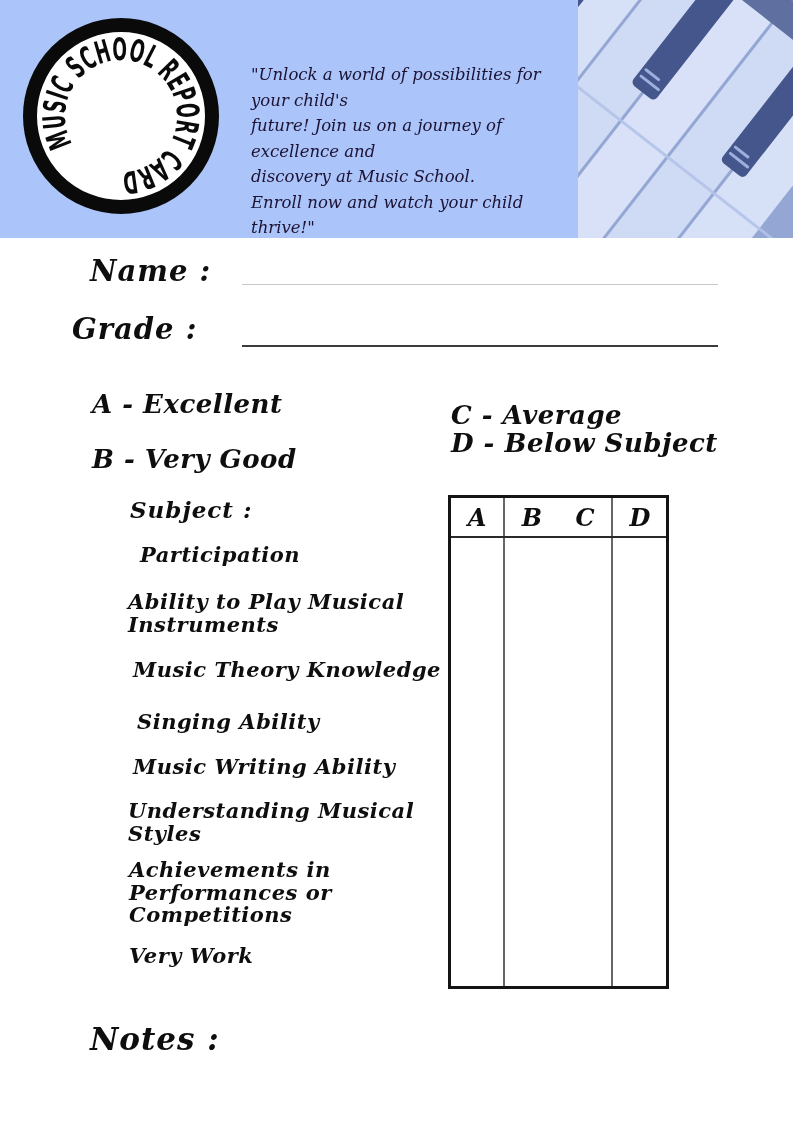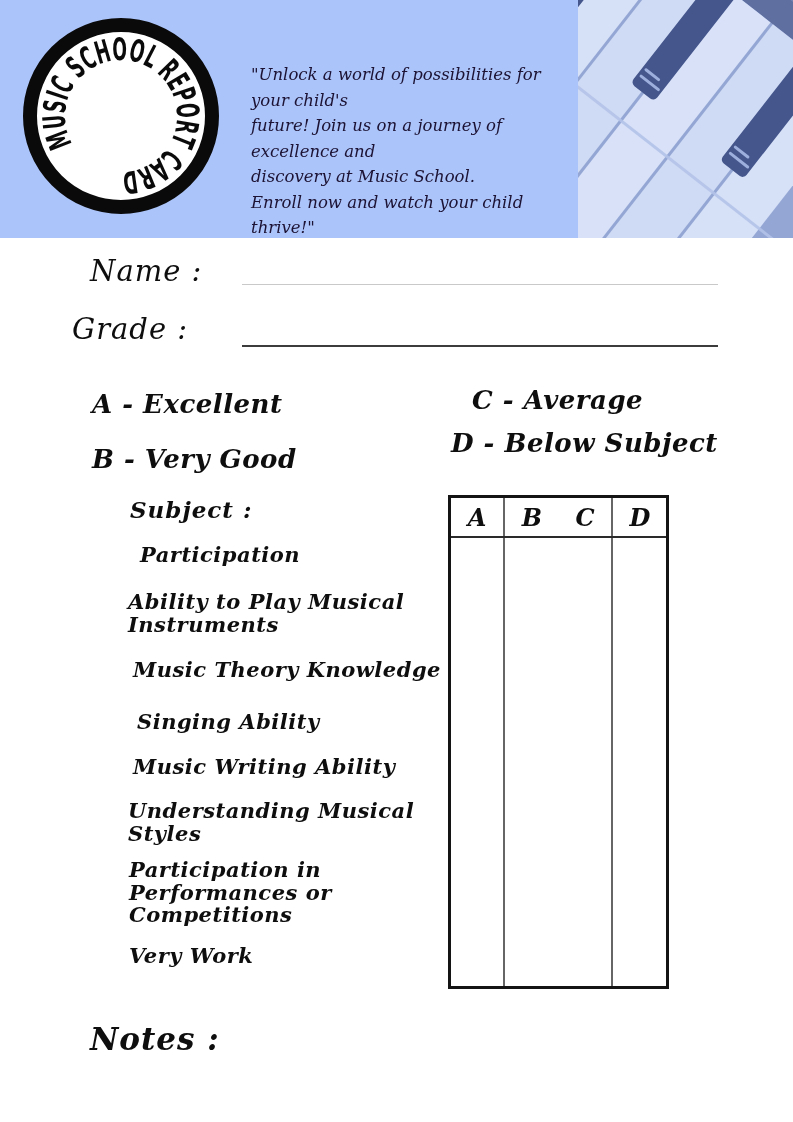--- a/index.html
+++ b/index.html
@@ -32,21 +32,21 @@
     font-size: 16.5px;
     line-height: 25.5px;
     color: #1c1233;
     white-space: pre-line;
   }
   .piano { left: 578px; top: 0; width: 215px; height: 238px; }
   .piano svg { width: 100%; height: 100%; display: block; }
 
   
   .field-label {
-    font-weight: normal; font-style: italic;
+    font-weight: bold; font-style: italic;
     font-size: 29px; letter-spacing: 1px;
   }
   .rule { height: 0; border-top: 1px solid #c9c9c9; }
   .rule.dark { border-top: 2px solid #3c3c3c; }
   .fill-line { cursor: text; }
 
   
   .legend-item {
     font-weight: bold; font-style: italic;
     font-size: 26px; letter-spacing: 0.5px;
@@ -152,34 +152,34 @@
 </div>
 
 <div class="abs field-label" style="left:90px; top:254px;">Name :</div>
 <div class="abs rule fill-line" style="left:242px; top:284px; width:476px;"></div>
 
 <div class="abs field-label" style="left:72px; top:312px;">Grade :</div>
 <div class="abs rule dark fill-line" style="left:242px; top:345px; width:476px;"></div>
 
 <div class="abs legend-item" style="left:92px;  top:389px;">A - Excellent</div>
 <div class="abs legend-item" style="left:92px;  top:444px;">B - Very Good</div>
-<div class="abs legend-item" style="left:451px; top:385px;margin-left:21px;">C - Average</div>
+<div class="abs legend-item" style="left:451px; top:400px;">C - Average</div>
 <div class="abs legend-item" style="left:451px; top:428px;">D - Below Subject</div>
 
 <div class="abs subject-title" style="left:130px; top:496px;">Subject :</div>
 
 <div class="abs subject-item" style="left:140px; top:544px;text-align:center;">Participation</div>
 <div class="abs subject-item" style="left:128px; top:591px;">Ability to Play Musical
 Instruments</div>
 <div class="abs subject-item" style="left:133px; top:659px;">Music Theory Knowledge</div>
 <div class="abs subject-item" style="left:137px; top:711px;text-align:right;">Singing Ability</div>
 <div class="abs subject-item" style="left:133px; top:756px;">Music Writing Ability</div>
 <div class="abs subject-item" style="left:128px; top:800px;">Understanding Musical
 Styles</div>
-<div class="abs subject-item" style="left:129px; top:859px;">Participation in
+<div class="abs subject-item" style="left:129px; top:859px;">Achievements in
 Performances or
 Competitions</div>
 <div class="abs subject-item" style="left:129px; top:945px;">Very Work</div>
 
 <div class="abs gtable">
   <div class="vline" style="left:52px;"></div>
   <div class="vline" style="left:160px;"></div>
   <div class="head-rule"></div>
 
   <span class="col-letter" style="left:26px;">A</span>

